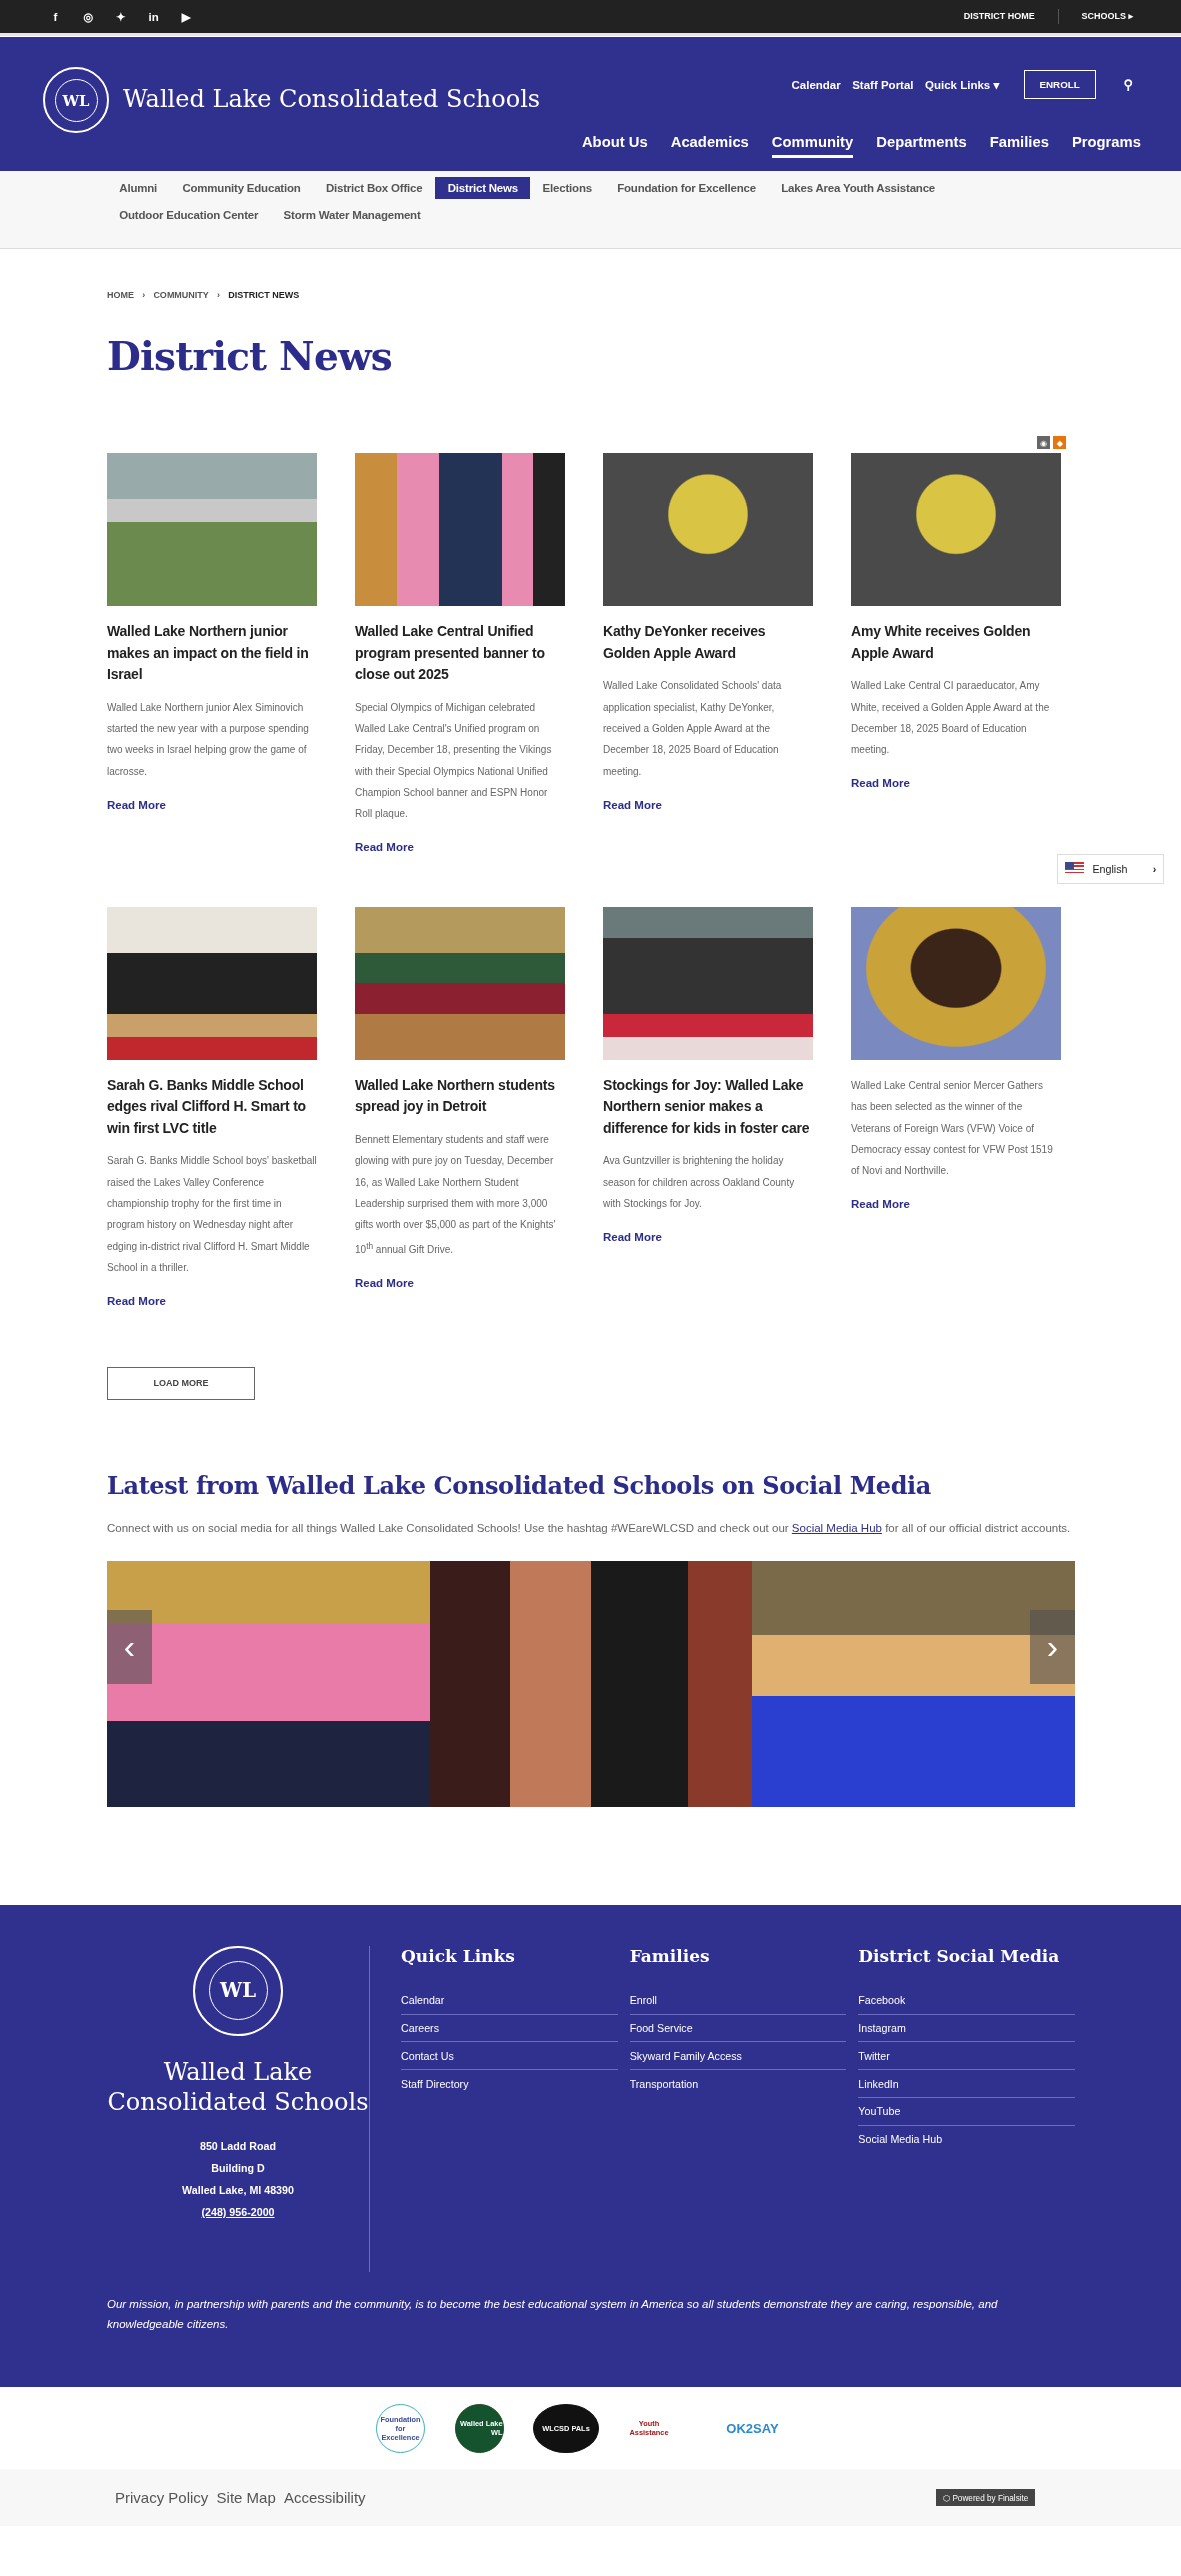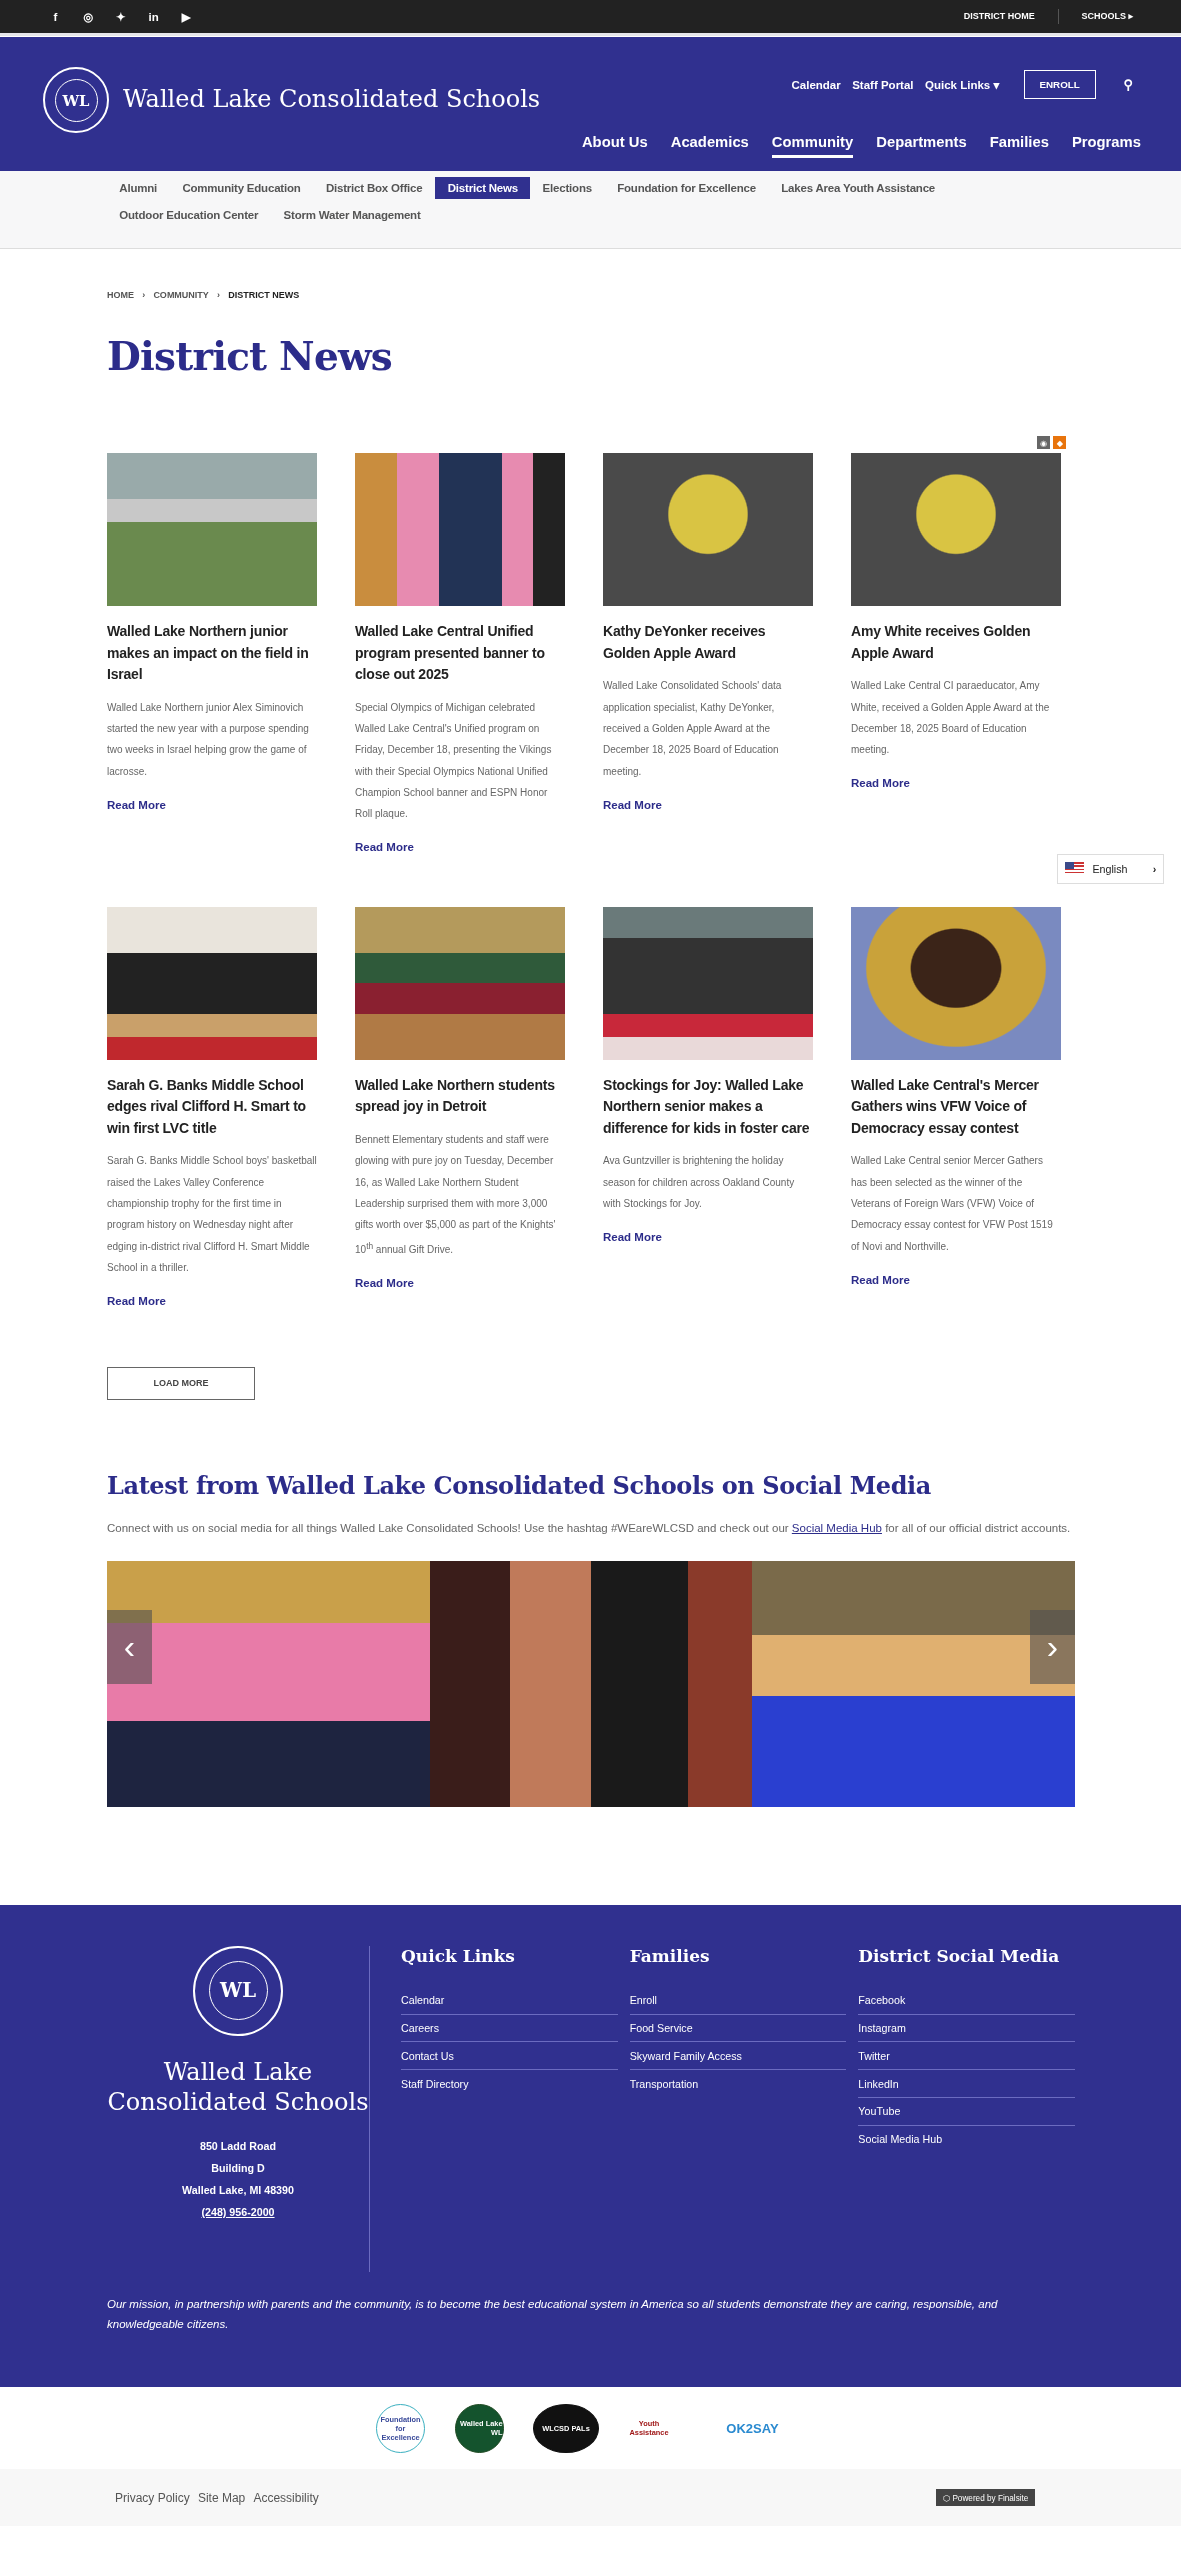--- a/index.html
+++ b/index.html
@@ -60,21 +60,21 @@
 .addr .phone{text-decoration:underline}
 .cols{display:flex;flex:1;padding-left:31px;gap:12px}
 .col{flex:1}
 .col h4{font-family:"DejaVu Serif",serif;font-size:17px;margin-bottom:21.3px;font-weight:bold}
 .col .lnk{font-size:10.7px;padding:7.4px 0;border-bottom:0.8px solid #6b6bc0}
 .col .lnk:last-child{border-bottom:none}
 .mission{margin-top:23px;font-style:italic;font-size:11.5px;line-height:19.7px}
 .partners{height:82px;display:flex;justify-content:center;align-items:center;gap:29.5px}
 .partners .p{border-radius:50%;display:flex;align-items:center;justify-content:center;font-size:7.4px;text-align:center;font-weight:bold}
 .bottombar{background:#f7f7f7;height:57px;display:flex;align-items:center;justify-content:space-between;padding:0 115px}
-.bottombar .links{display:flex;gap:8.2px;font-size:12px;color:#555}
+.bottombar .links{display:flex;gap:8.2px;font-size:15px;color:#555}
 .powered{background:#444;color:#fff;font-size:8.2px;padding:3.3px 6.6px;margin-right:32px}
 </style>
 </head>
 <body>
 
 <div class="topbar">
   <div class="social">
     <span>f</span>
     <span>◎</span>
     <span>✦</span>
@@ -171,21 +171,20 @@
   <a class="more">Read More</a></article>
       <article class="card row2"><div class="img" style="background: linear-gradient(rgb(180, 154, 92) 0px, rgb(180, 154, 92) 30%, rgb(47, 90, 58) 30%, rgb(47, 90, 58) 50%, rgb(138, 32, 48) 50%, rgb(138, 32, 48) 70%, rgb(176, 122, 69) 70%);"></div>
   <h3>Walled Lake Northern students spread joy in Detroit</h3>
   <p>Bennett Elementary students and staff were glowing with pure joy on Tuesday, December 16, as Walled Lake Northern Student Leadership surprised them with more 3,000 gifts worth over $5,000 as part of the Knights' 10<sup>th</sup> annual Gift Drive.</p>
   <a class="more">Read More</a></article>
       <article class="card row2"><div class="img" style="background: linear-gradient(rgb(106, 122, 122) 0px, rgb(106, 122, 122) 20%, rgb(51, 51, 51) 20%, rgb(51, 51, 51) 70%, rgb(200, 40, 58) 70%, rgb(200, 40, 58) 85%, rgb(233, 217, 217) 85%);"></div>
   <h3>Stockings for Joy: Walled Lake Northern senior makes a difference for kids in foster care</h3>
   <p>Ava Guntzviller is brightening the holiday season for children across Oakland County with Stockings for Joy.</p>
   <a class="more">Read More</a></article>
       <article class="card row2"><div class="img" style="background: radial-gradient(at 50% 40%, rgb(59, 36, 24) 0px, rgb(59, 36, 24) 30%, rgb(201, 162, 58) 31%, rgb(201, 162, 58) 60%, rgb(122, 138, 192) 61%);"></div>
-  <h3>Walled Lake Central's Mercer Gathers wins VFW Voice of Democracy essay contest</h3>
   <p>Walled Lake Central senior Mercer Gathers has been selected as the winner of the Veterans of Foreign Wars (VFW) Voice of Democracy essay contest for VFW Post 1519 of Novi and Northville.</p>
   <a class="more">Read More</a></article>
     </div>
 
   <a class="loadmore">LOAD MORE</a>
 
   <h2>Latest from Walled Lake Consolidated Schools on Social Media</h2>
   <p class="intro"><span>Connect with us on social media for all things Walled Lake Consolidated Schools! Use the hashtag #WEareWLCSD and check out our </span><a>Social Media Hub</a><span> for all of our official district accounts.</span></p>
 
   <div class="carousel">

